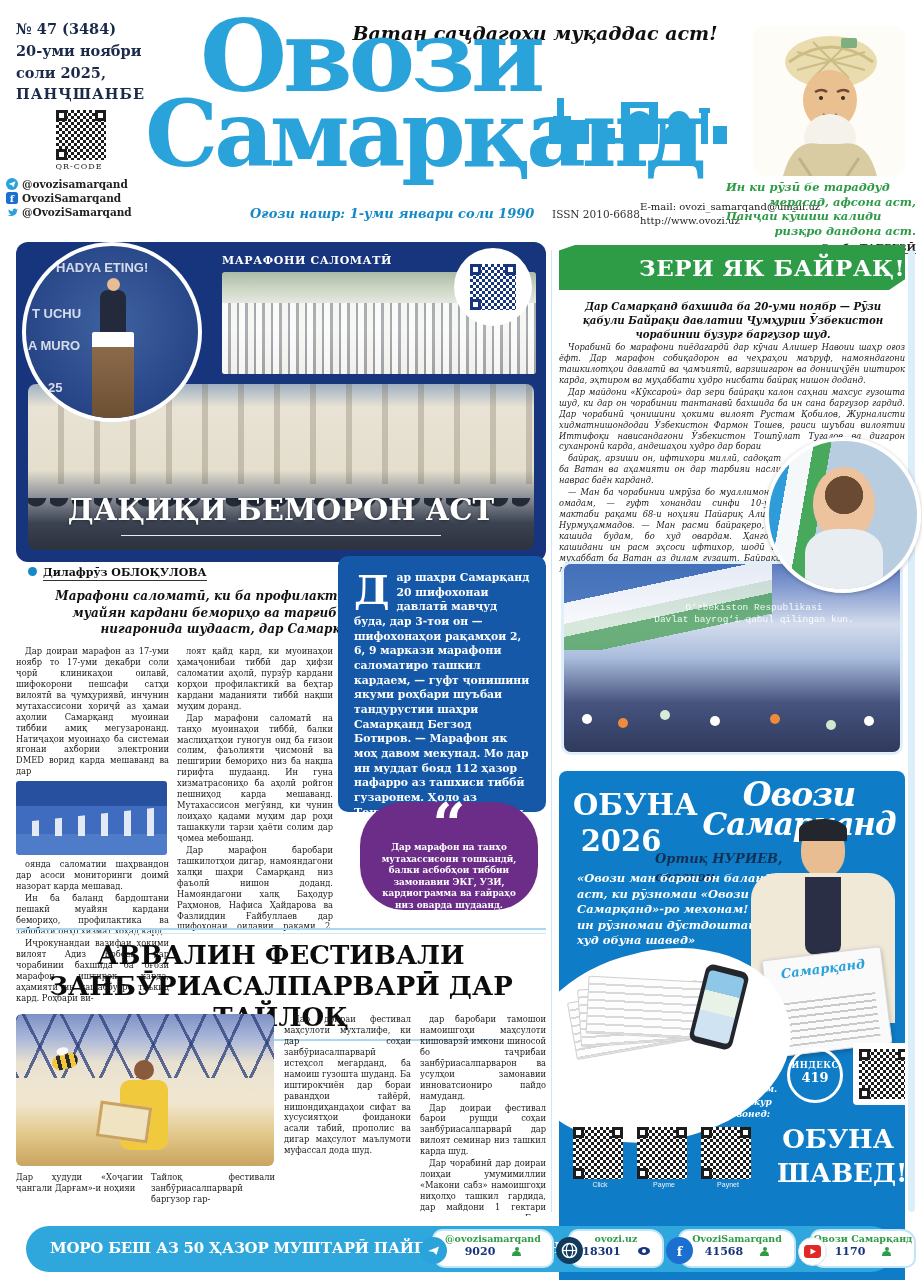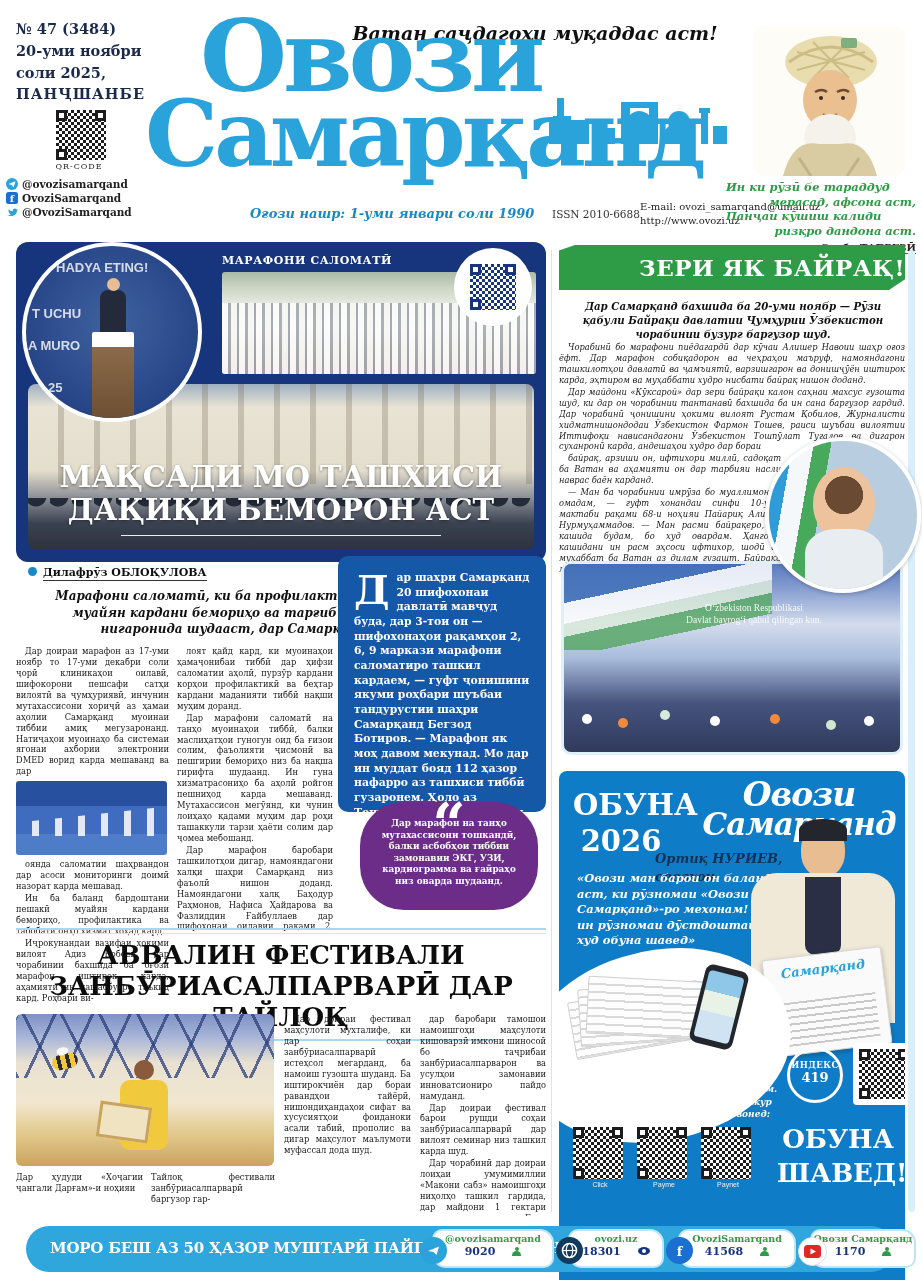--- a/index.html
+++ b/index.html
@@ -63,21 +63,21 @@
   .bodytext p{margin:0 0 1px;text-indent:9px;}
   .c1{left:16px;top:646px;width:153px;}
   .c2{left:177px;top:646px;width:156px;height:286px;overflow:hidden;}
   .inphoto{width:151px;height:74px;border-radius:3px;margin:4px 0;position:relative;overflow:hidden;
     background:linear-gradient(180deg,#27519f 0 34%,#3f6cbe 34% 72%,#4e7cc9 72% 100%);}
   .inphoto::after{content:"";position:absolute;left:0;right:0;top:34%;height:40%;
     background:repeating-linear-gradient(90deg,transparent 0 16px,rgba(255,255,255,.85) 16px 23px);clip-path:polygon(0 100%,100% 100%,100% 0,0 55%);}
   .qbox{left:338px;top:556px;width:208px;height:256px;background:#1558a8;border-radius:10px;padding:15px 16px;box-sizing:border-box;color:#fff;font-weight:bold;font-size:10.8px;line-height:1.36;overflow:hidden;}
   .qbox .dc{float:left;font-size:40px;line-height:.85;padding:2px 7px 0 0;font-weight:bold;}
   .pquote{left:360px;top:802px;width:178px;height:108px;background:#6b2d87;border-radius:44px;color:#fff;text-align:center;
-    font-size:8.8px;font-weight:bold;line-height:1.32;padding:16px 14px 0;box-sizing:border-box;}
+    font-size:8.8px;font-weight:bold;line-height:1.32;padding:40px 14px 0;box-sizing:border-box;}
   .pquote::before{content:"\201C";position:absolute;top:-6px;left:0;right:0;font-size:58px;line-height:1;color:#fff;font-family:"DejaVu Serif",serif;}
   .ldiv{left:16px;top:928px;width:530px;height:3px;border-top:2px solid #a8d8ef;border-bottom:1px solid #cfeaf7;}
   
   .fhead{left:16px;top:940px;width:530px;text-align:center;font-size:26px;line-height:1.2;font-weight:bold;color:#0c0c0c;}
   .fline{width:430px;height:2px;background:#a8d8ef;margin:5px auto 0;}
   .fphoto{left:16px;top:1014px;width:258px;height:152px;border-radius:6px;overflow:hidden;
     background:linear-gradient(180deg,#7e91c5 0%,#aab7d9 16%,#e9e1d1 32%,#f1e7d0 58%,#e3ca8e 78%,#caa45f 100%);}
   .fphoto::before{content:"";position:absolute;left:0;right:0;top:0;height:42%;
     background:repeating-linear-gradient(115deg,rgba(42,62,122,.75) 0 3px,transparent 3px 34px),repeating-linear-gradient(63deg,rgba(42,62,122,.75) 0 3px,transparent 3px 34px);}
   .bee{position:absolute;left:36px;top:40px;width:26px;height:15px;border-radius:8px;transform:rotate(-14deg);
@@ -103,21 +103,21 @@
   .girl{left:765px;top:437px;width:148px;height:148px;border-radius:50%;border:4px solid #fff;box-shadow:0 1px 4px rgba(0,0,0,.25);z-index:4;overflow:hidden;
     background:linear-gradient(100deg,#2f9bd8 0 14%,#f5f8fa 14% 26%,#48a85c 26% 36%,#b9cde0 36% 100%);}
   .girl::before{content:"";position:absolute;left:44px;top:26px;width:62px;height:74px;border-radius:50%;background:radial-gradient(circle at 50% 38%,#6b4a33 0 34%,#ecc39c 35% 100%);}
   .girl::after{content:"";position:absolute;left:36px;top:88px;width:78px;height:60px;border-radius:40% 40% 0 0;background:#e8edf2;}
   .flphoto{left:561px;top:561px;width:342px;height:194px;border-radius:10px;border:3px solid #dff0fa;box-sizing:border-box;overflow:hidden;
     background:linear-gradient(180deg,#5a79c0 0%,#8aa0d2 14%,#d3dcec 32%,#a9bcdc 50%,#46537e 74%,#2f3a5c 100%);}
   .flphoto::before{content:"";position:absolute;left:0;top:0;width:62%;height:46%;opacity:.85;
     background:linear-gradient(168deg,#3f6fb8 0 30%,#fff 30% 46%,#d9ead9 46% 56%,#59a868 56% 72%,transparent 72%);}
   .flphoto::after{content:"";position:absolute;left:18px;bottom:28px;width:10px;height:10px;border-radius:50%;background:#fff;
     box-shadow:36px 4px 0 #f08a3c,78px -4px 0 #d8ead8,128px 2px 0 #fff,188px 0 0 #f08a3c,244px 6px 0 #cfe8cf,282px 2px 0 #fff;}
-  .flcap{position:absolute;top:38px;left:70px;width:240px;text-align:center;color:rgba(255,255,255,.9);font-size:9.5px;line-height:1.3;z-index:2;font-family:Liberation Serif, serif;}
+  .flcap{position:absolute;top:38px;left:70px;width:240px;text-align:center;color:rgba(255,255,255,.9);font-size:9.5px;line-height:1.3;z-index:2;font-family:Liberation Mono, monospace;}
   
   .ad{left:559px;top:771px;width:346px;height:539px;background:#0e7cc6;border-radius:8px;overflow:hidden;color:#fff;}
   .adt{position:absolute;left:14px;top:16px;width:96px;text-align:center;font-weight:bold;font-size:29px;line-height:1.25;}
   .adlogo{position:absolute;left:140px;top:8px;width:200px;font-weight:bold;font-style:italic;font-size:33px;line-height:.95;letter-spacing:-1px;text-align:center;}
   .adlogo .l2{font-size:31px;}
   .adperson{position:absolute;left:96px;top:72px;font-size:13px;font-weight:bold;font-style:italic;color:#123055;line-height:1.35;margin-top:7px;}
   .adquote{position:absolute;left:18px;top:100px;width:200px;font-size:11.5px;font-weight:bold;font-style:italic;line-height:1.35;}
   .man{position:absolute;right:4px;top:54px;width:158px;height:240px;}
   .man .hd{position:absolute;left:58px;top:0;width:44px;height:52px;border-radius:46%;background:#e9bd92;}
   .man .hd::before{content:"";position:absolute;left:-2px;top:-6px;width:48px;height:22px;border-radius:50% 50% 0 0;background:#23262c;}
@@ -255,21 +255,20 @@
 
   <div class="abs frame">
     <div class="abs kicker">МАРАФОНИ САЛОМАТӢ</div>
     <div class="abs strip"></div>
     <div class="abs qrcircle">
         <div class="qr qr--navy" style="width:46px;height:46px;">
           <span class="f3"></span>
         </div>
       </div>
     <div class="abs mainph">
-      <div class="hl">МАҚСАДИ МО ТАШХИСИ</div>
       <div class="hl">ДАҚИҚИ БЕМОРОН АСТ</div>
       <div class="hlline"></div>
     </div>
     <div class="abs inset">
       <span class="ph" style="left:30px;top:14px;">HADYA ETING!</span>
       <span class="ph" style="left:6px;top:60px;">T UCHU</span>
       <span class="ph" style="left:2px;top:92px;">A MURO</span>
       <span class="ph" style="left:22px;top:134px;">25</span>
       <div class="speaker"></div>
       <div class="podium"></div>

